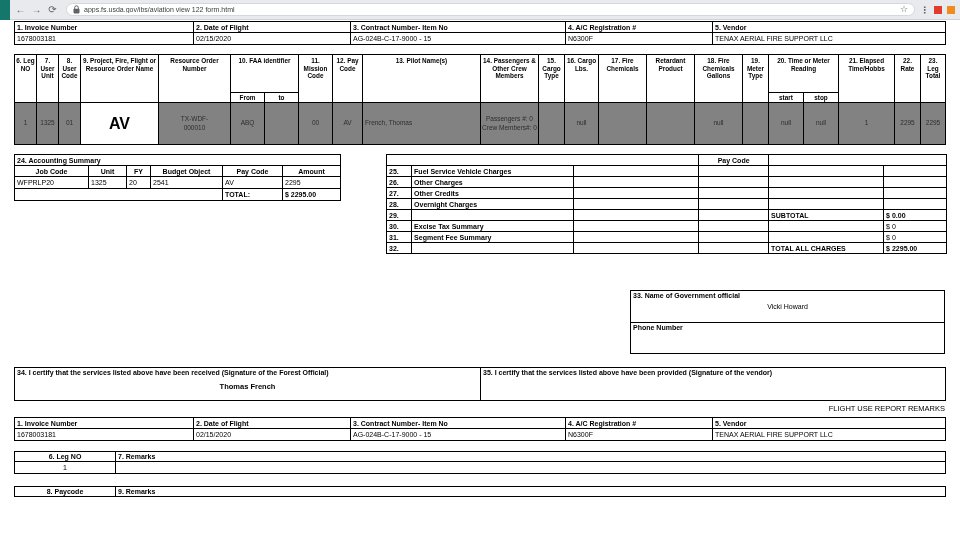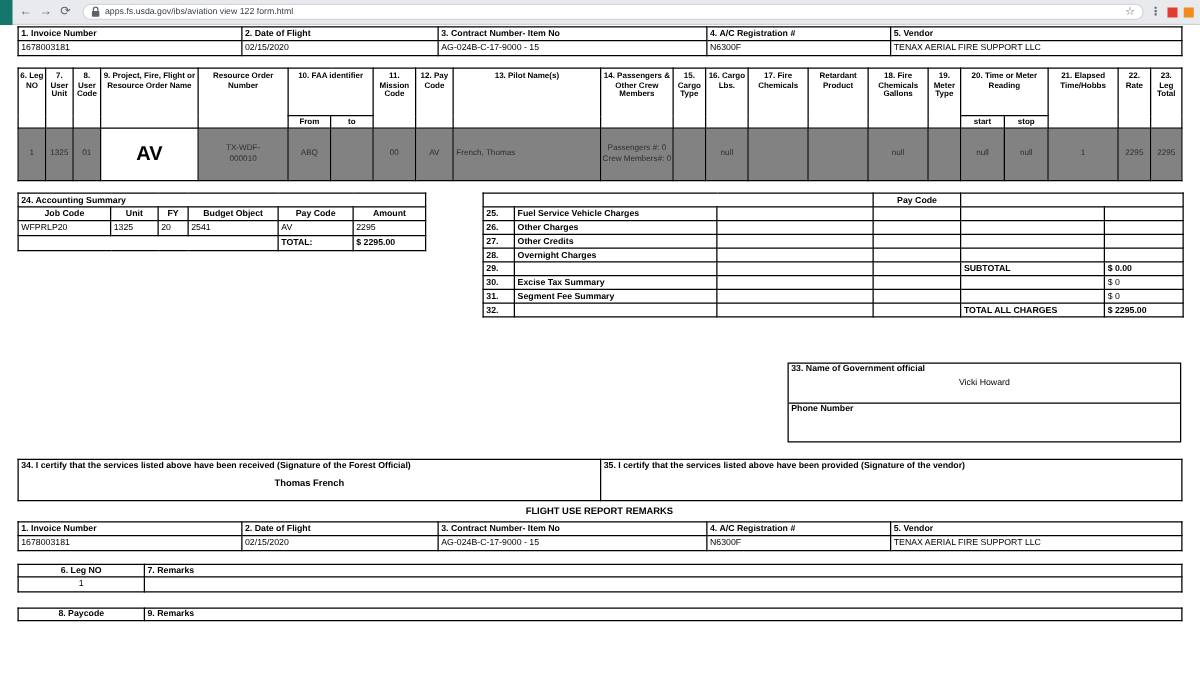--- a/index.html
+++ b/index.html
@@ -59,21 +59,21 @@
   .official-top { height:31px; position:relative; }
   .official-label { font-size:7px; font-weight:bold; padding:1px 2px; display:block; }
   .official-name { font-size:7px; text-align:center; margin-top:3px; }
   .official-phone { border-top:1px solid #000; height:31px; }
 
   .cert { width:931px; margin-top:13px; }
   .cert td { vertical-align:top; height:33px; }
   .cert-label { font-size:7px; font-weight:bold; }
   .cert-sig { font-size:7.5px; font-weight:bold; text-align:center; margin-top:6px; }
 
-  .remarks-title { text-align:center; font-weight:bold; font-size:7.5px; margin:3px 0 4px; }
+  .remarks-title { text-align:right; font-weight:normal; font-size:7.5px; margin:3px 0 4px; }
 
   .leg-remarks { width:931px; margin-top:10px; }
   .leg-remarks th { font-weight:bold; height:10px; }
   .leg-remarks th.c { text-align:center; }
   .leg-remarks th.l { text-align:left; }
   .leg-remarks td { height:12px; text-align:center; }
 
   .paycode-tbl { width:931px; margin-top:12px; }
   .paycode-tbl th { font-weight:bold; height:10px; }
   .paycode-tbl th.c { text-align:center; }

